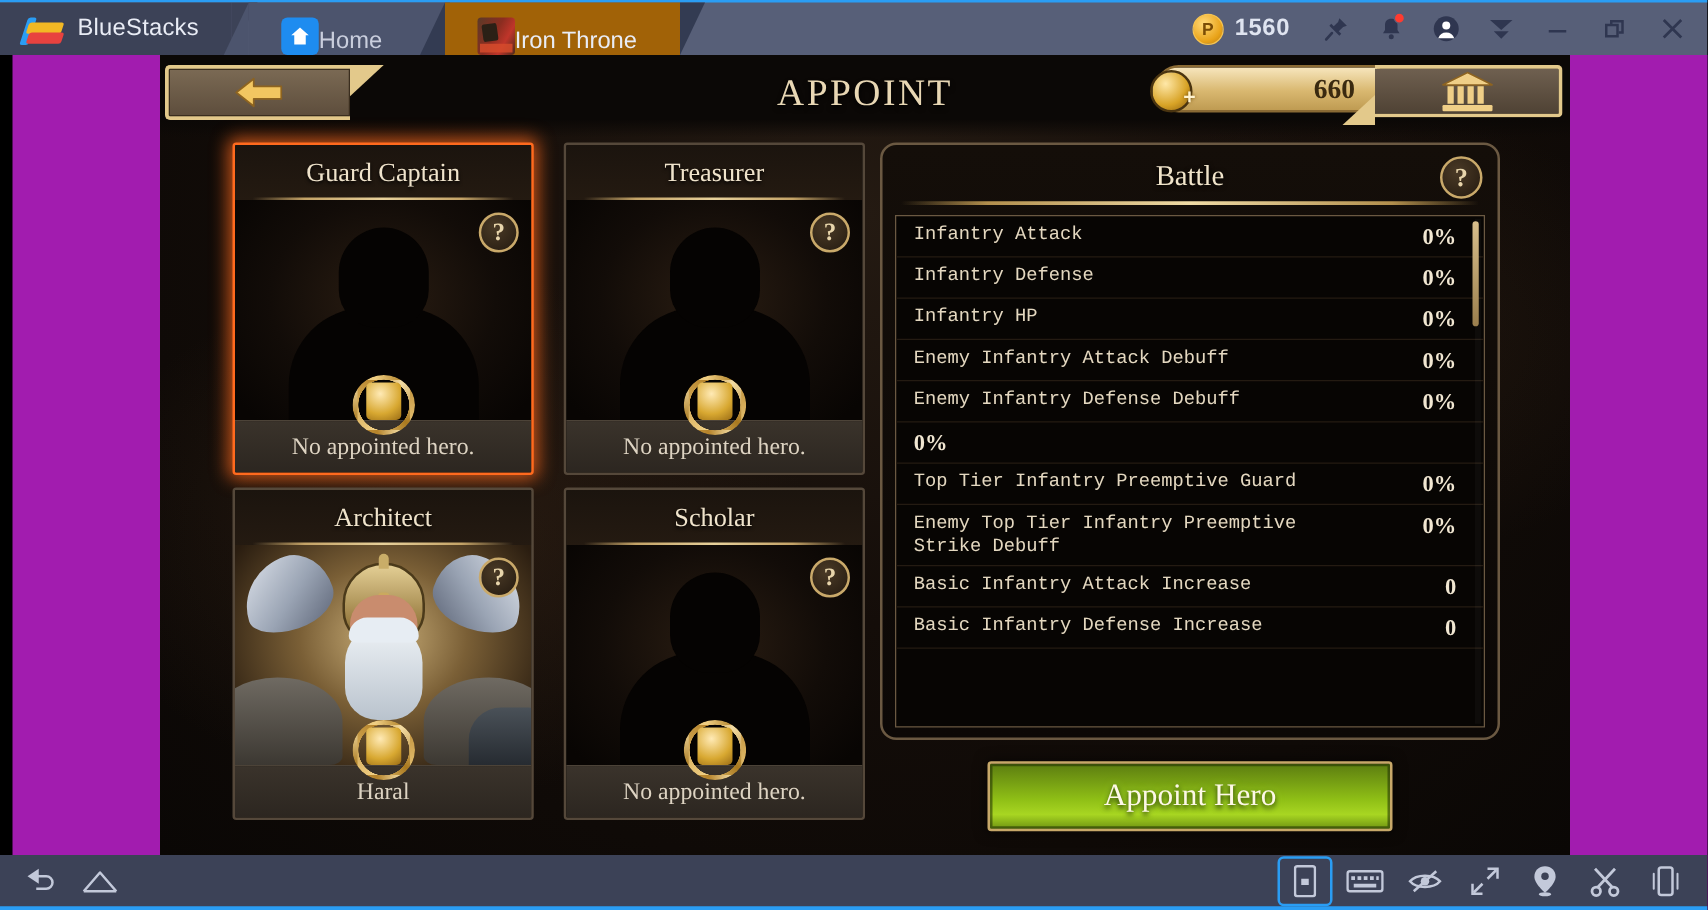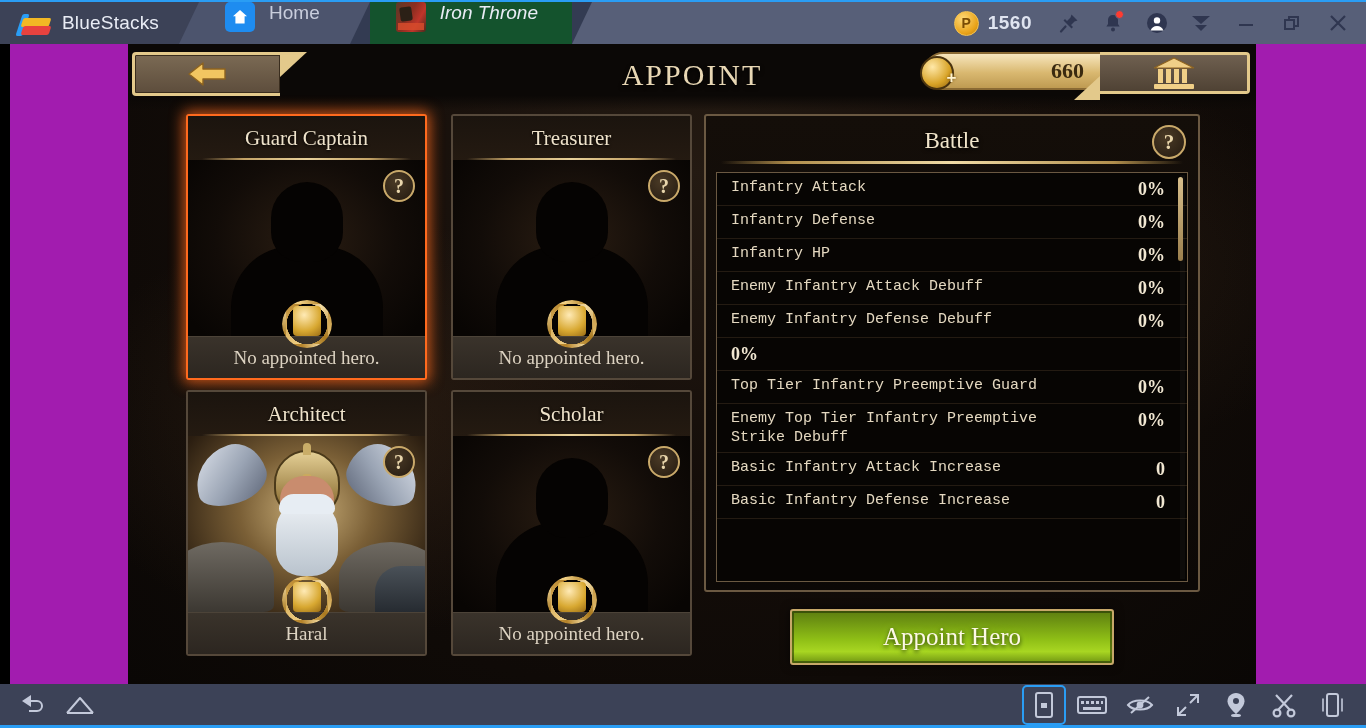--- a/index.html
+++ b/index.html
@@ -27,29 +27,29 @@
   .bs-logo i { position: absolute; left: 0; width: 28px; height: 9px;
     border-radius: 2px; display: block; transform: skewX(-18deg); }
   .bs-logo i:nth-child(1) { top: 0px; background: #7ec242; }
   .bs-logo i:nth-child(2) { top: 8px; background: #f2b824; }
   .bs-logo i:nth-child(3) { top: 16px; background: #e8423f; }
   .bs-logo u { position: absolute; left: -3px; top: 4px; width: 7px; height: 22px;
     background: #2a9df4; border-radius: 2px; transform: skewX(-18deg); }
   .bs-brand-text { color: #e9ecf5; font-size: 19px; letter-spacing: .2px; }
 
   .tab {
-    display: flex; align-items: flex-start; gap: 14px; padding: 0 34px 0 26px;
+    display: flex; align-items: flex-end; padding: 0 34px 0 26px;
     position: relative; cursor: pointer;
   }
   .tab.home { background: #4c546d; margin-left: 14px; }
   .tab.home::before { content: ""; position: absolute; left: -20px; top: 0;
     border-right: 20px solid #4c546d; border-top: 42px solid transparent; }
   .tab.home::after { content: ""; position: absolute; right: -20px; top: 0;
     border-left: 20px solid #4c546d; border-bottom: 42px solid transparent; }
-  .tab.game { background: #14532d; margin-left: 16px; font-style: italic; }
+  .tab.game { background: #a16207; margin-left: 16px; }
   .tab.game::before { content: ""; position: absolute; left: -20px; top: 0;
     border-right: 20px solid #333b52; border-top: 42px solid transparent; }
   .tab.game::after { content: ""; position: absolute; right: -20px; top: 0;
     border-left: 20px solid #333b52; border-bottom: 42px solid transparent; }
   .tab-label { color: #c9cedd; font-size: 19px; white-space: nowrap; }
   .tab.game .tab-label { color: #e9ecf5; }
   .home-icon { width: 30px; height: 30px; background: #1e8cf0; border-radius: 5px;
     display: flex; align-items: center; justify-content: center; }
   .home-icon svg { display: block; }
   .game-icon { width: 30px; height: 30px; border-radius: 3px; overflow: hidden;
@@ -239,21 +239,21 @@
     background: linear-gradient(#6f6a62, #3c3832); border-radius: 50% 50% 10% 10%; }
   .p-fur.l { left: -18px; }
   .p-fur.r { right: -18px; }
   .p-pauldron { position: absolute; right: -6px; bottom: 0; width: 56px; height: 46px;
     background: linear-gradient(#4a5158,#262b31); border-radius: 26px 8px 0 0; }
 
   
   .battle-panel {
     position: absolute; left: 576px; top: 70px; width: 496px; height: 478px;
     background: linear-gradient(#140e09, #0c0806); border: 2px solid #6b5942;
-    border-radius: 3px;
+    border-radius: 13px;
   }
   .battle-title {
     position: relative; height: 50px; line-height: 50px; text-align: center;
     font-family: "Liberation Serif", serif; font-size: 23px; color: #f0e4ca;
     text-shadow: 0 1px 4px #000;
   }
   .battle-title::after {
     content: ""; position: absolute; left: 3%; right: 3%; bottom: 2px; height: 3px;
     background: linear-gradient(90deg, transparent, #b28f4d 15%, #f0dba6 50%, #b28f4d 85%, transparent);
   }

